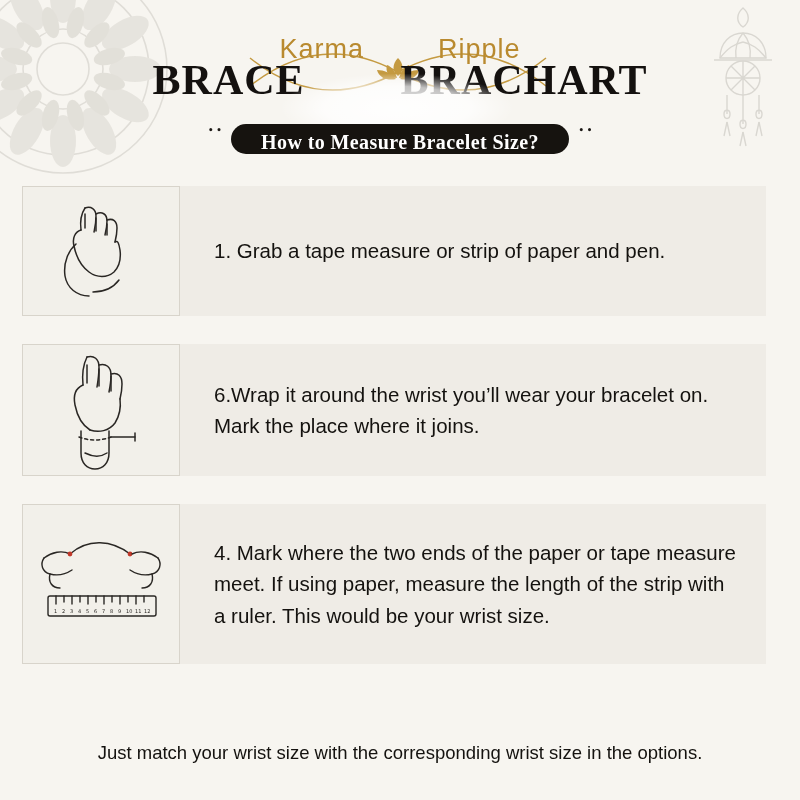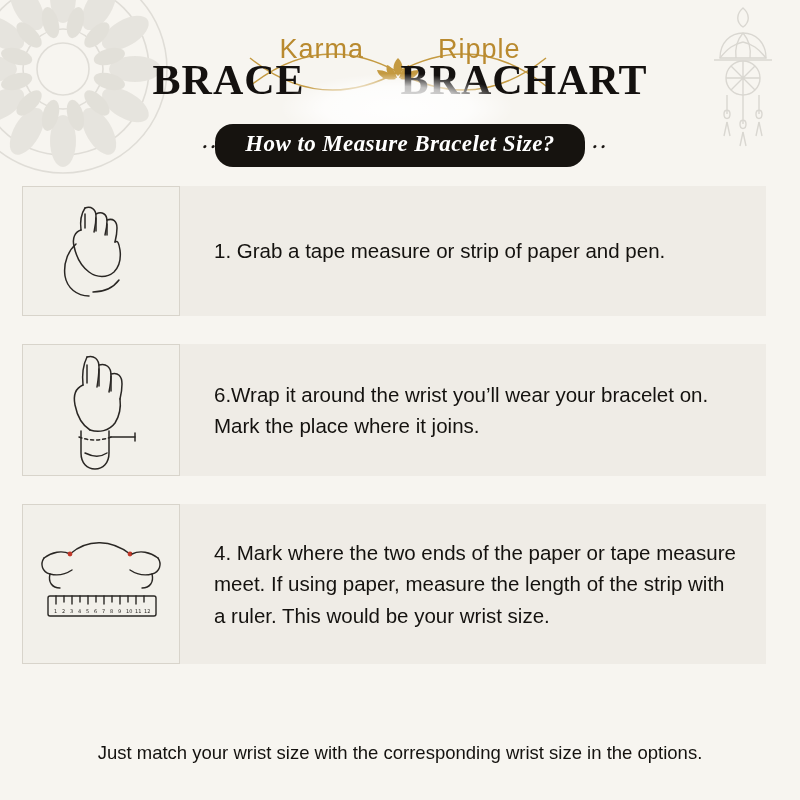--- a/index.html
+++ b/index.html
@@ -66,33 +66,32 @@
     white-space: nowrap;
   }
   .title .t-gap { display: inline-block; width: 96px; }
 
   .ribbon-row {
     position: absolute;
     left: 0;
     right: 0;
     top: 124px;
     display: flex;
-    align-items: flex-end;
+    align-items: flex-start;
     justify-content: center;
-    gap: 2px;
-    font-style: italic;
+    gap: 8px;
   }
   .ribbon {
     background: #16130f;
     color: #ffffff;
     border-radius: 18px;
-    padding: 7px 30px 10px;
+    padding: 7px 30px 0;
     font-family: "Liberation Serif", serif;
     font-weight: bold;
-    font-size: 23px;
+    font-size: 20px;
     letter-spacing: 0.4px;
     white-space: nowrap;
   }
   .flourish {
     font-family: "Liberation Serif", serif;
     font-size: 26px;
     color: #1b1714;
     line-height: 1;
   }
 

